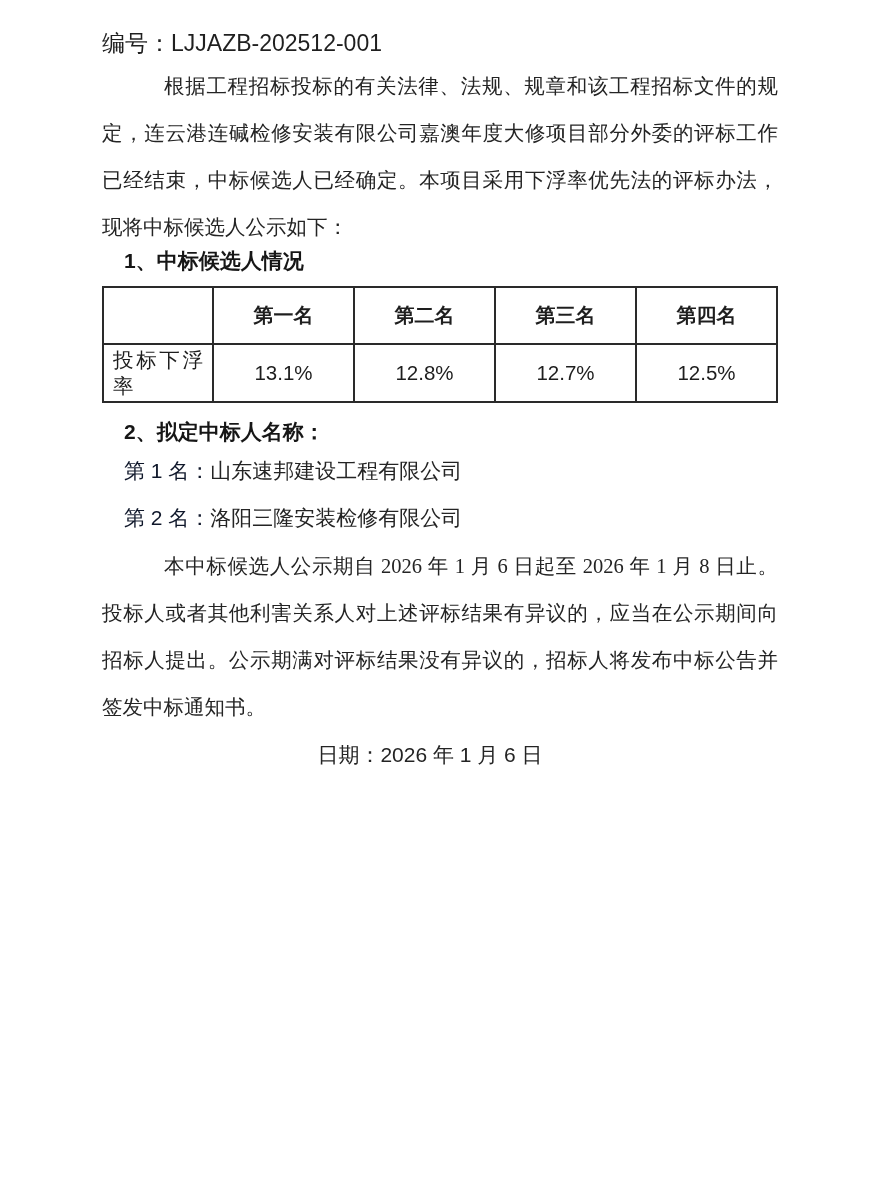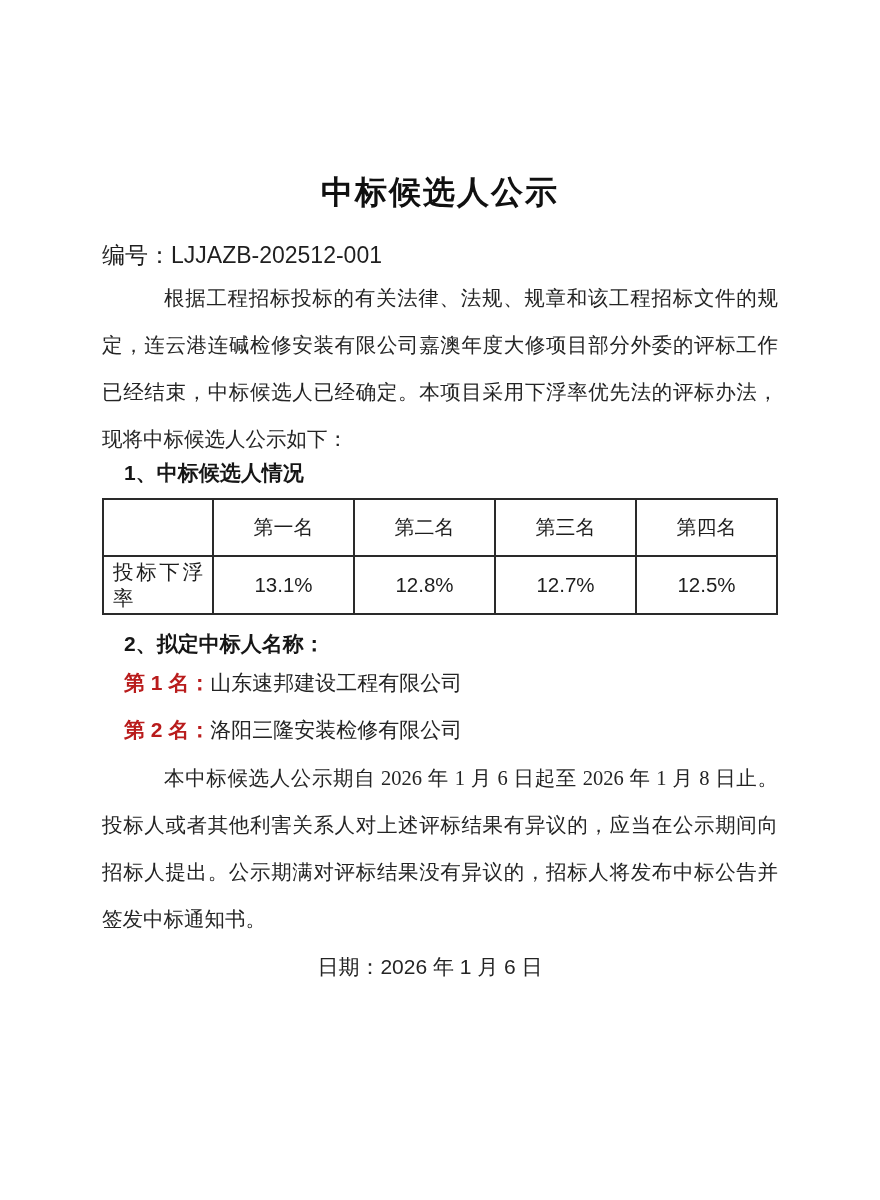--- a/index.html
+++ b/index.html
@@ -63,35 +63,36 @@
     line-height: 26px;
     text-align: center;
     vertical-align: middle;
     padding: 2px 4px;
     color: #1e1e1e;
   }
   table.candidates tr.head-row td {
     height: 43px;
     line-height: 27px;
     padding: 14px 4px;
+    font-weight: bold;
   }
   table.candidates td.row-label {
     text-align: justify;
     text-justify: inter-character;
     padding: 2px 9px;
   }
   table.candidates tr.name-row td { height: 54px; }
   table.candidates tr.rate-row td { height: 56px; font-size: 20.5px; }
   .rank-line {
     margin-left: 22px;
     font-size: 21px;
     line-height: 47px;
     color: #242424;
   }
-  .rank-line .rank-prefix { font-weight: 700; color: #b91c1c; }
+  .rank-line .rank-prefix { font-weight: 400; color: #0f172a; }
   .sig-line {
     text-align: right;
     font-size: 21px;
     line-height: 47px;
     padding-right: 12px;
     margin-top: -6px;
     color: #242424;
   }
   .date-line {
     text-align: center;
@@ -99,21 +100,20 @@
     line-height: 47px;
     padding-right: 20px;
     color: #242424;
   }
 </style>
 </head>
 <body>
 
 <div class="page">
 
-  <div class="doc-title">中标候选人公示</div>
 
   <div class="doc-number">编号：LJJAZB-202512-001</div>
 
   <div class="para para-intro">根据工程招标投标的有关法律、法规、规章和该工程招标文件的规定，连云港连碱检修安装有限公司嘉澳年度大修项目部分外委的评标工作已经结束，中标候选人已经确定。本项目采用下浮率优先法的评标办法，现将中标候选人公示如下：</div>
 
   <div class="sec-heading sec-heading-1">1、中标候选人情况</div>
 
   <table class="candidates">
     <colgroup>
       <col class="c-label">

